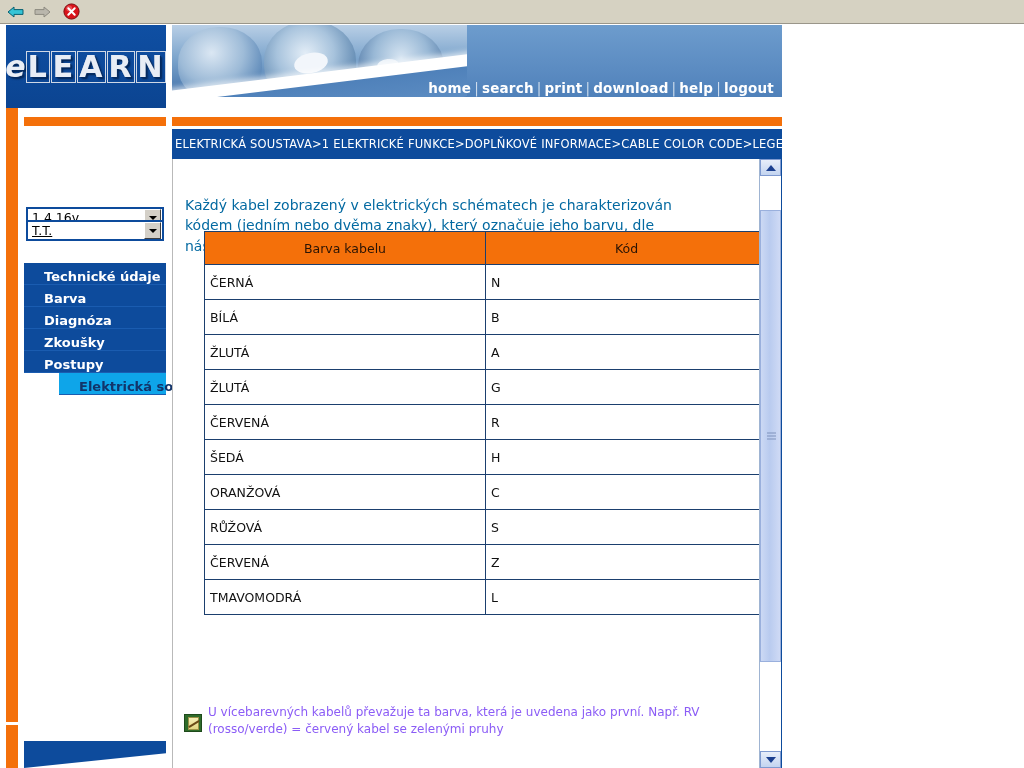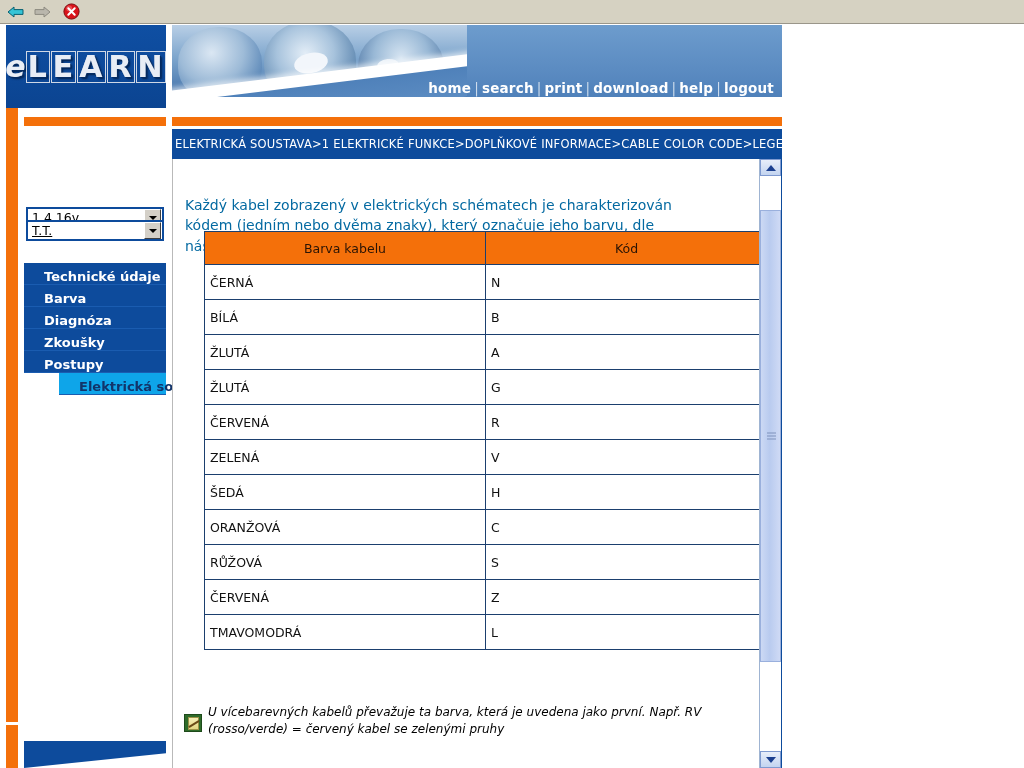--- a/index.html
+++ b/index.html
@@ -310,22 +310,22 @@
     background: linear-gradient(180deg,#f6efb6 0%, #e3d682 100%);
     border: 1px solid #9c9247;
   }
   #note-icon .pen {
     position: absolute; left: 3px; top: 8px;
     width: 12px; height: 2px;
     background: #6a4a16;
     transform: rotate(-32deg);
   }
   #footnote-text {
-    font-size: 12px; font-style: italic;
-    color: #000000; line-height: 1.45;
+    font-size: 12px; 
+    color: #8b5cf6; line-height: 1.45;
   }
 
   
   #scrollbar {
     position: absolute; left: 759px; top: 134px;
     width: 23px; height: 609px;
     background: #ffffff;
     border-left: 1px solid #9fb4d2;
     border-right: 2px solid #0d4b9c;
   }
@@ -496,24 +496,20 @@
             <td>ŽLUTÁ</td>
             <td>A</td>
           </tr>
         <tr>
             <td>ŽLUTÁ</td>
             <td>G</td>
           </tr>
         <tr>
             <td>ČERVENÁ</td>
             <td>R</td>
-          </tr>
-        <tr>
-            <td>ZELENÁ</td>
-            <td>V</td>
           </tr>
         <tr>
             <td>ŠEDÁ</td>
             <td>H</td>
           </tr>
         <tr>
             <td>ORANŽOVÁ</td>
             <td>C</td>
           </tr>
         <tr>

